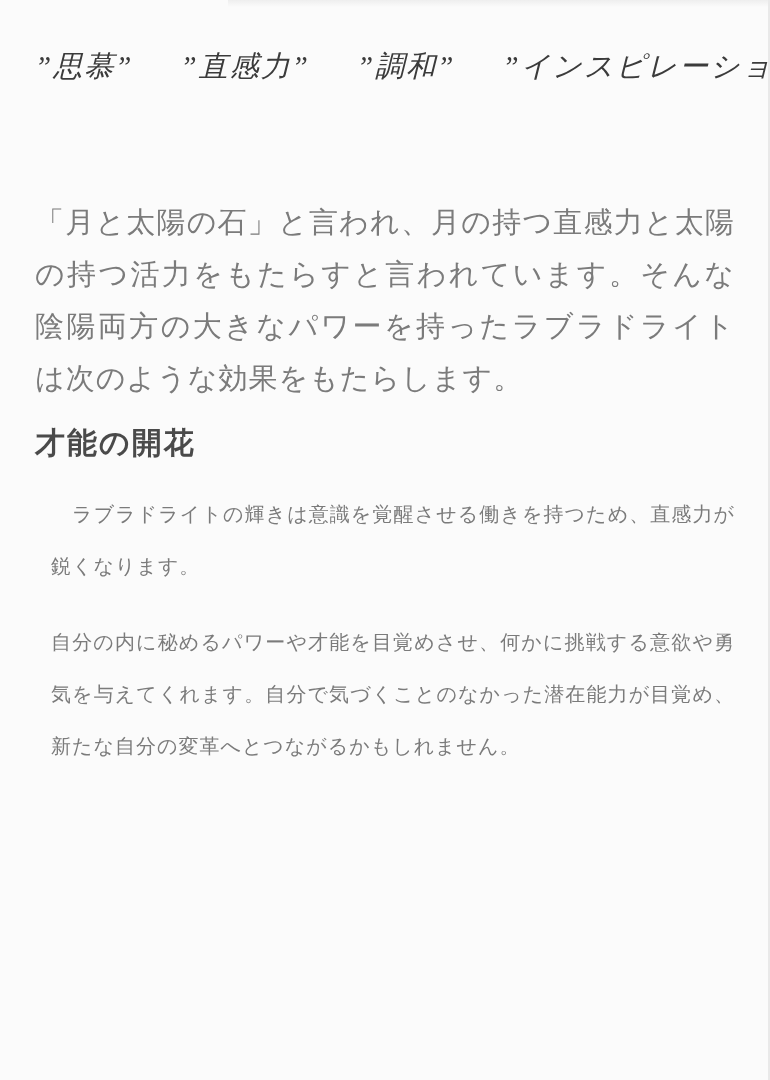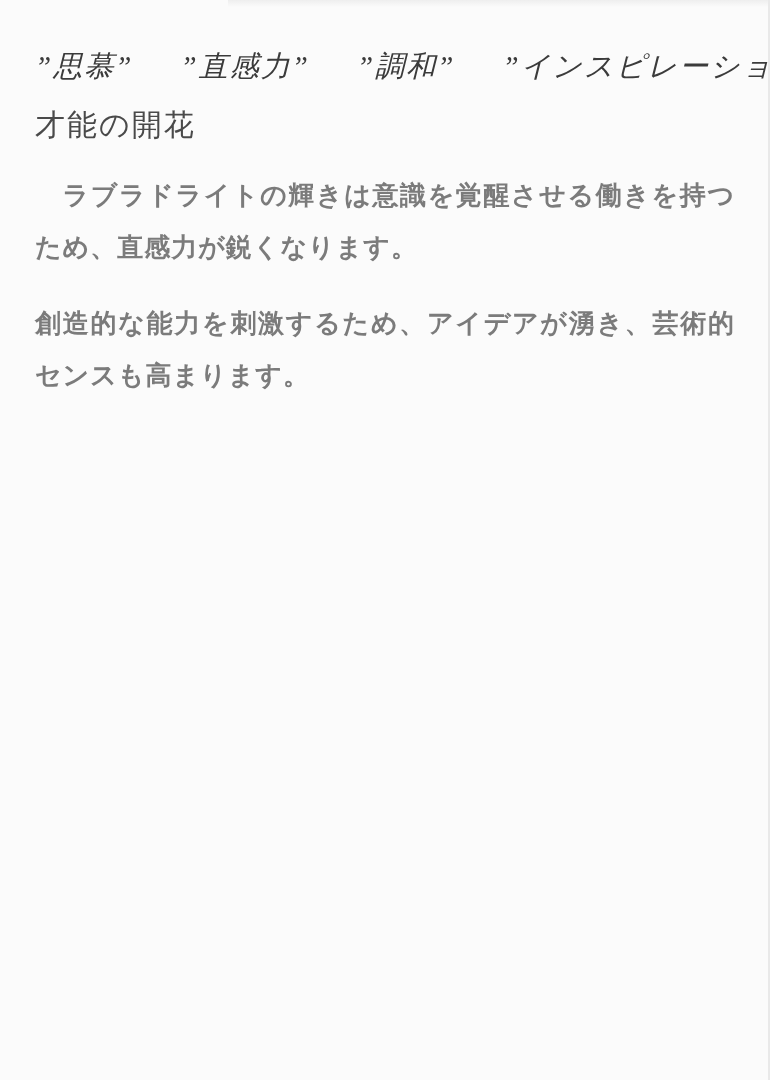--- a/index.html
+++ b/index.html
@@ -61,48 +61,48 @@
     font-size: 29px;
     line-height: 52px;
     color: #7b7b7b;
     letter-spacing: 1px;
     text-align: justify;
   }
   .section-heading {
     margin: 18px 0 0 0;
     font-size: 30px;
     line-height: 42px;
-    font-weight: normal;
+    font-weight: bold;
     color: #4a4a4a;
     letter-spacing: 2px;
   }
   .body-paragraph {
-    margin: 24px 0 0 0;
-    font-size: 26px;
+    margin: 24px 0 0 16px;
+    font-size: 20px;
     line-height: 52px;
     color: #7b7b7b;
     letter-spacing: 1px;
     text-align: justify;
-    font-weight: bold;
   }
 </style>
 </head>
 <body>
 
 <div class="page">
 
   <div class="top-shade"></div>
   <div class="right-edge"></div>
 
   <div class="keywords">
     <span class="kw">”思慕”</span>
     <span class="kw">”直感力”</span>
     <span class="kw">”調和”</span>
     <span class="kw">”インスピレーション”</span>
   </div>
 
+  <p class="intro">「月と太陽の石」と言われ、月の持つ直感力と太陽の持つ活力をもたらすと言われています。そんな陰陽両方の大きなパワーを持ったラブラドライトは次のような効果をもたらします。</p>
 
   <h2 class="section-heading">才能の開花</h2>
 
   <p class="body-paragraph">　ラブラドライトの輝きは意識を覚醒させる働きを持つため、直感力が鋭くなります。</p>
-  <p class="body-paragraph">創造的な能力を刺激するため、アイデアが湧き、芸術的センスも高まります。</p>
+  <p class="body-paragraph">自分の内に秘めるパワーや才能を目覚めさせ、何かに挑戦する意欲や勇気を与えてくれます。自分で気づくことのなかった潜在能力が目覚め、新たな自分の変革へとつながるかもしれません。</p>
 
 </div>
 
 </body></html>

